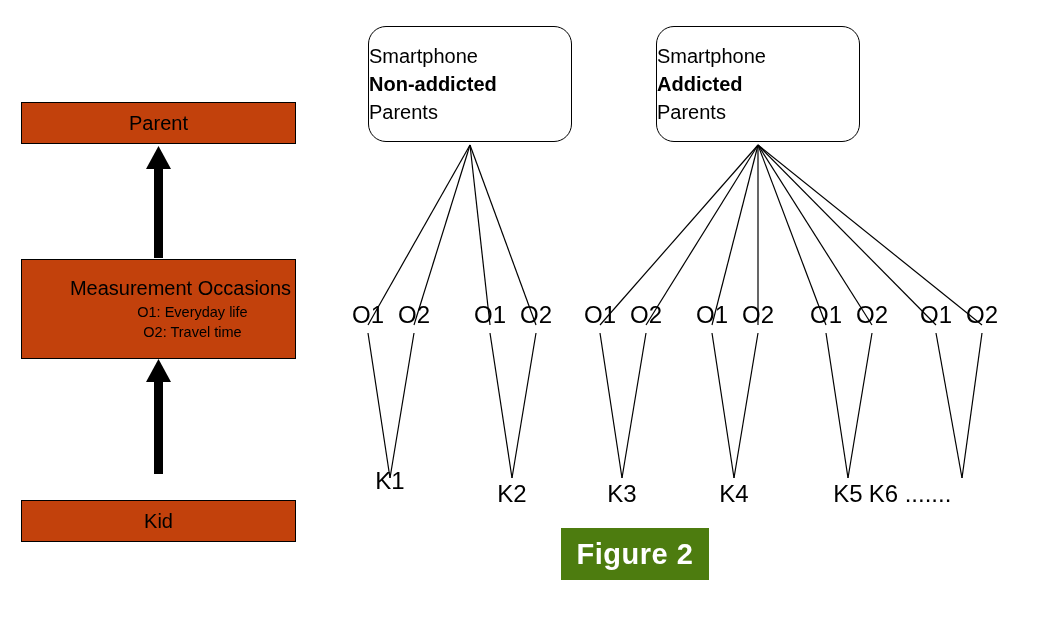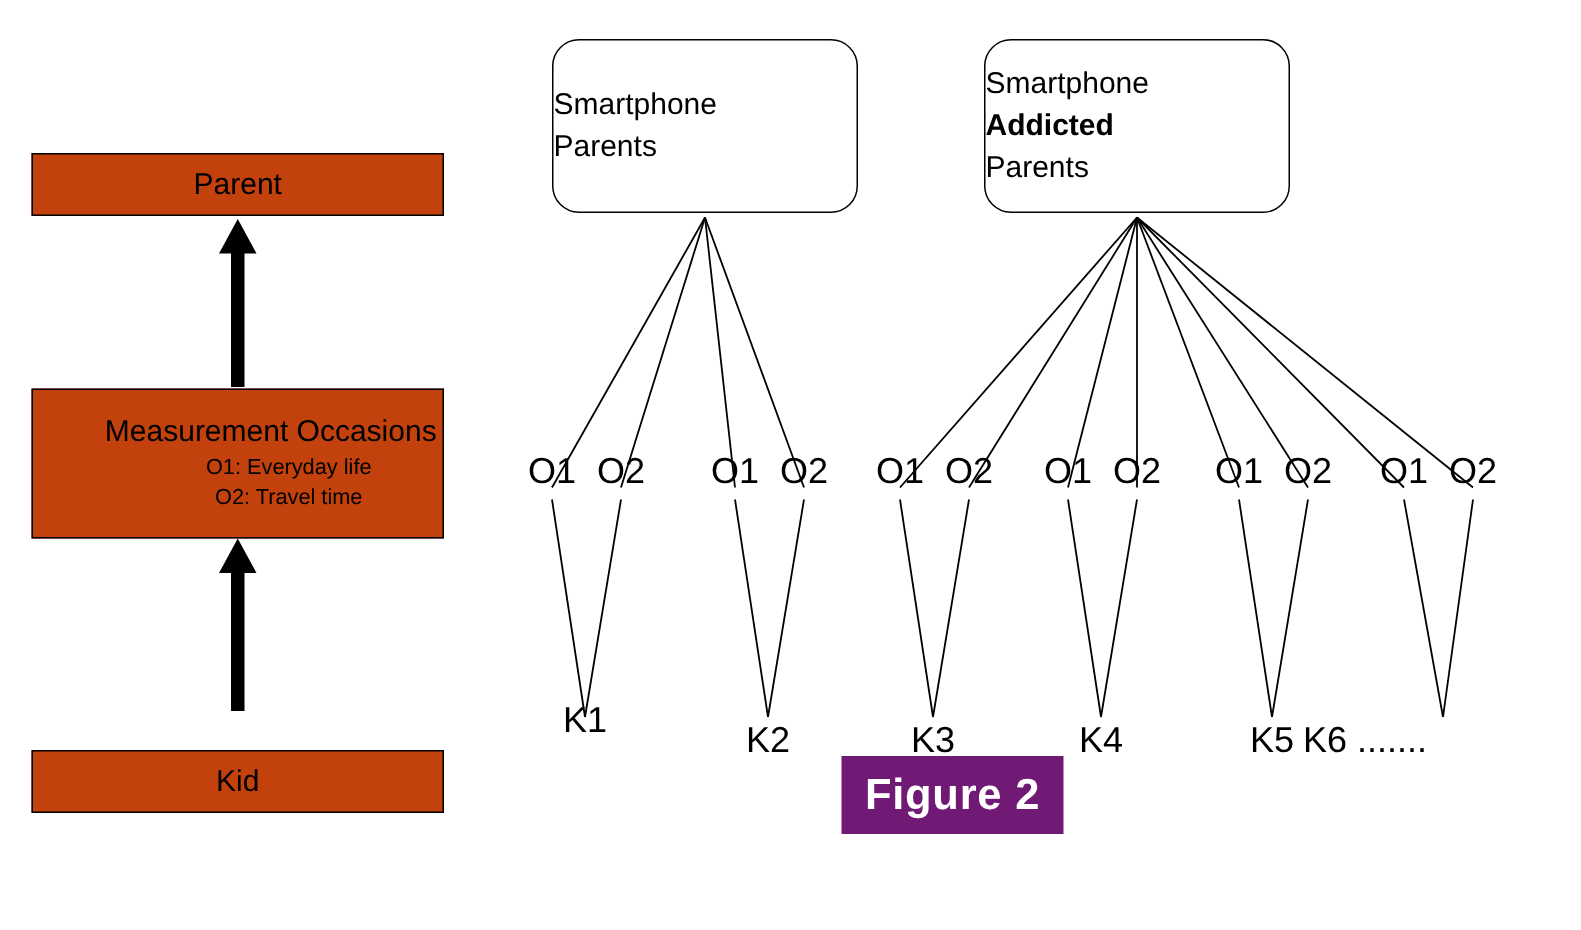--- a/index.html
+++ b/index.html
@@ -99,24 +99,24 @@
     top: 0;
     width: 1054px;
     height: 620px;
     pointer-events: none;
   }
 
   
   #figure-caption {
     position: absolute;
     left: 561px;
-    top: 504px;
+    top: 528px;
     width: 148px;
     height: 52px;
-    background: #701a75;
+    background: #4d7c0f;
     color: #ffffff;
     font-size: 29px;
     font-weight: bold;
     display: flex;
     align-items: center;
     justify-content: center;
     letter-spacing: 0.5px;
   }
 </style>
 </head>
@@ -146,20 +146,21 @@
       <polygon points="158.5,359 146,382 171,382"></polygon>
     </g>
     <g>
       <line x1="158.5" y1="258" x2="158.5" y2="165" stroke="#000" stroke-width="9"></line>
       <polygon points="158.5,146 146,169 171,169"></polygon>
     </g>
   </svg>
 
   <div class="group-box" id="group-nonaddicted">
     <div class="gl-1">Smartphone</div>
+    <div class="gl-2">Non-addicted</div>
     <div class="gl-3">Parents</div>
   </div>
 
   <div class="group-box" id="group-addicted">
     <div class="gl-1">Smartphone</div>
     <div class="gl-2">Addicted</div>
     <div class="gl-3">Parents</div>
   </div>
 
   <svg id="edges" viewBox="0 0 1054 620">

